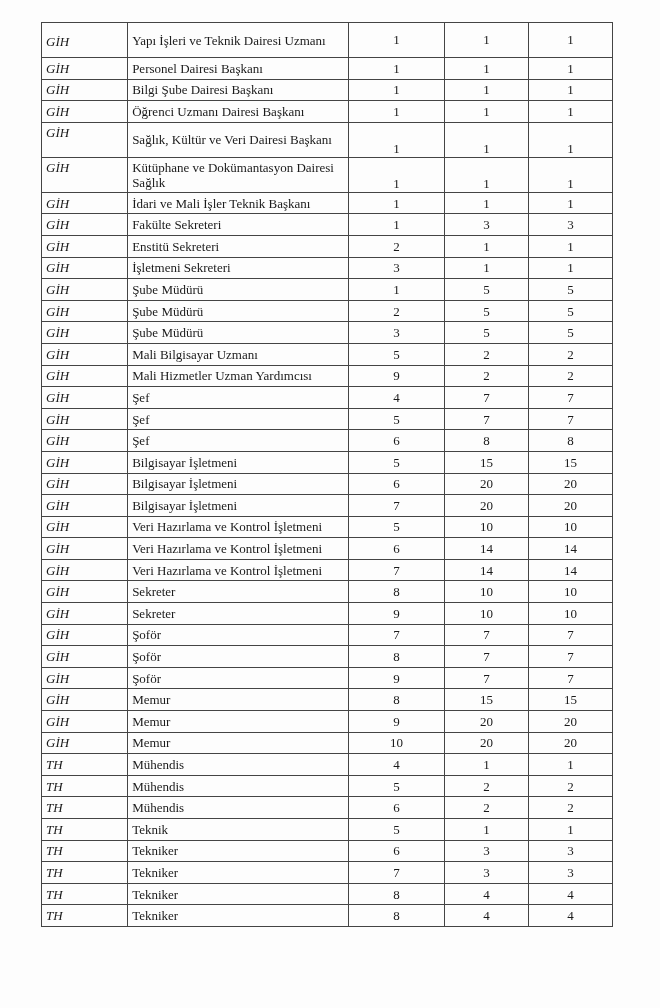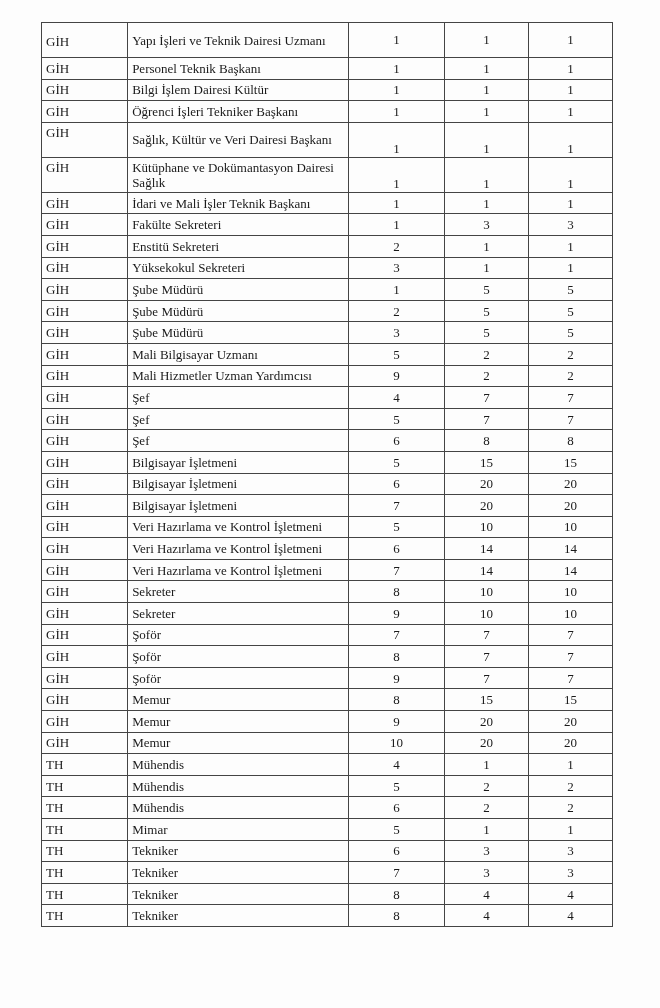--- a/index.html
+++ b/index.html
@@ -1,19 +1,19 @@
 <!DOCTYPE html>
 <html><head>
 <meta charset="utf-8">
 <style>
   html,body{margin:0;padding:0;background:#fdfdfd;}
   body{width:660px;height:1008px;position:relative;overflow:hidden;font-family:"Liberation Serif","DejaVu Serif",serif;color:#1a1a1a;}
   table{position:absolute;left:41px;top:22px;border-collapse:collapse;width:572px;}
   td{border:1px solid #444;font-size:13px;line-height:15px;padding:0 4px;vertical-align:middle;}
-  td.c0{width:78px;}
+  td.c0{width:78px;font-style:italic;}
   td.c1{width:214px;}
   td.num{text-align:center;width:88px;}
   td.n2{width:76px;}
   tr.single td{height:20.6px;}
   tr.double td{height:32px;}
   tr.double td.c0{vertical-align:top;padding-top:2px;}
   tr.double td.num{vertical-align:bottom;padding-bottom:1px;}
   tr.double.first td.num{vertical-align:middle;}
   tr.double.first td.c0{vertical-align:middle;}
 </style>
@@ -24,35 +24,35 @@
   <tbody id="tbody">
       <tr class="double first">
         <td class="c0">GİH</td>
         <td class="c1">Yapı İşleri ve Teknik Dairesi Uzmanı</td>
         <td class="num">1</td>
         <td class="num n2">1</td>
         <td class="num n2">1</td>
       </tr>
       <tr class="single">
         <td class="c0">GİH</td>
-        <td class="c1">Personel Teknik Başkanı</td>
-        <td class="num">1</td>
-        <td class="num n2">1</td>
-        <td class="num n2">1</td>
-      </tr>
-      <tr class="single">
-        <td class="c0">GİH</td>
-        <td class="c1">Bilgi İşlem Dairesi Kültür</td>
-        <td class="num">1</td>
-        <td class="num n2">1</td>
-        <td class="num n2">1</td>
-      </tr>
-      <tr class="single">
-        <td class="c0">GİH</td>
-        <td class="c1">Öğrenci İşleri Tekniker Başkanı</td>
+        <td class="c1">Personel Dairesi Başkanı</td>
+        <td class="num">1</td>
+        <td class="num n2">1</td>
+        <td class="num n2">1</td>
+      </tr>
+      <tr class="single">
+        <td class="c0">GİH</td>
+        <td class="c1">Bilgi Şube Dairesi Başkanı</td>
+        <td class="num">1</td>
+        <td class="num n2">1</td>
+        <td class="num n2">1</td>
+      </tr>
+      <tr class="single">
+        <td class="c0">GİH</td>
+        <td class="c1">Öğrenci Uzmanı Dairesi Başkanı</td>
         <td class="num">1</td>
         <td class="num n2">1</td>
         <td class="num n2">1</td>
       </tr>
       <tr class="double">
         <td class="c0">GİH</td>
         <td class="c1">Sağlık, Kültür ve Veri Dairesi Başkanı</td>
         <td class="num">1</td>
         <td class="num n2">1</td>
         <td class="num n2">1</td>
@@ -80,21 +80,21 @@
       </tr>
       <tr class="single">
         <td class="c0">GİH</td>
         <td class="c1">Enstitü Sekreteri</td>
         <td class="num">2</td>
         <td class="num n2">1</td>
         <td class="num n2">1</td>
       </tr>
       <tr class="single">
         <td class="c0">GİH</td>
-        <td class="c1">Yüksekokul Sekreteri</td>
+        <td class="c1">İşletmeni Sekreteri</td>
         <td class="num">3</td>
         <td class="num n2">1</td>
         <td class="num n2">1</td>
       </tr>
       <tr class="single">
         <td class="c0">GİH</td>
         <td class="c1">Şube Müdürü</td>
         <td class="num">1</td>
         <td class="num n2">5</td>
         <td class="num n2">5</td>
@@ -262,21 +262,21 @@
       </tr>
       <tr class="single">
         <td class="c0">TH</td>
         <td class="c1">Mühendis</td>
         <td class="num">6</td>
         <td class="num n2">2</td>
         <td class="num n2">2</td>
       </tr>
       <tr class="single">
         <td class="c0">TH</td>
-        <td class="c1">Mimar</td>
+        <td class="c1">Teknik</td>
         <td class="num">5</td>
         <td class="num n2">1</td>
         <td class="num n2">1</td>
       </tr>
       <tr class="single">
         <td class="c0">TH</td>
         <td class="c1">Tekniker</td>
         <td class="num">6</td>
         <td class="num n2">3</td>
         <td class="num n2">3</td>

